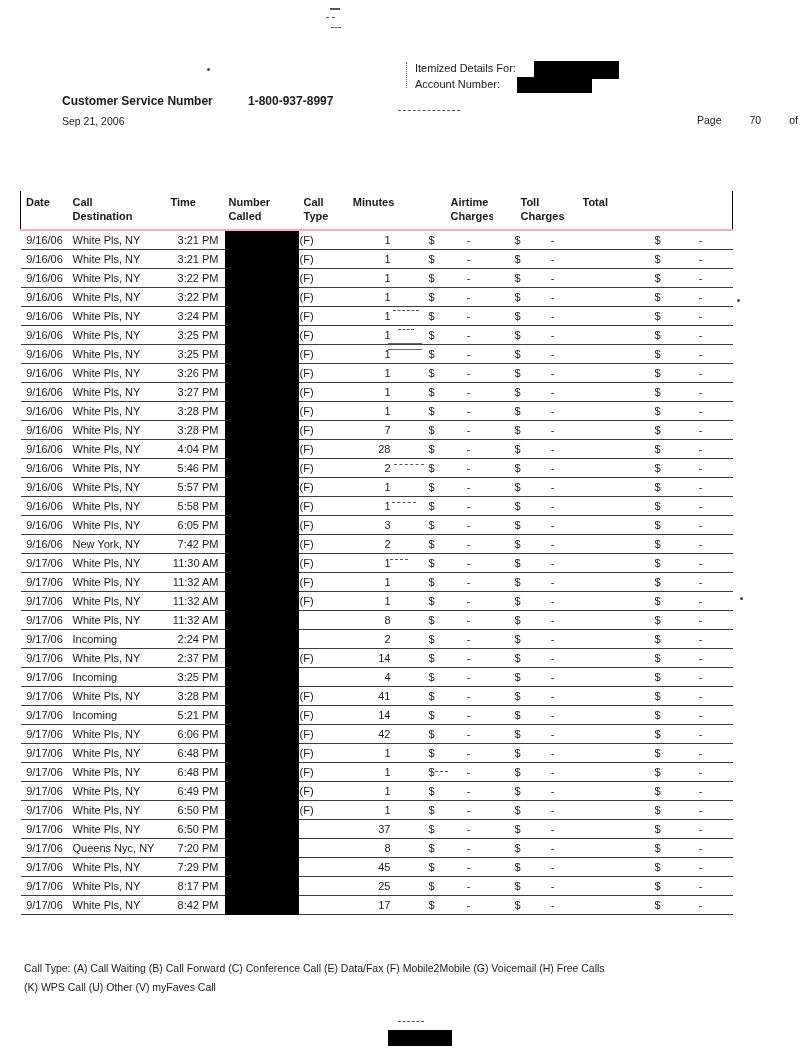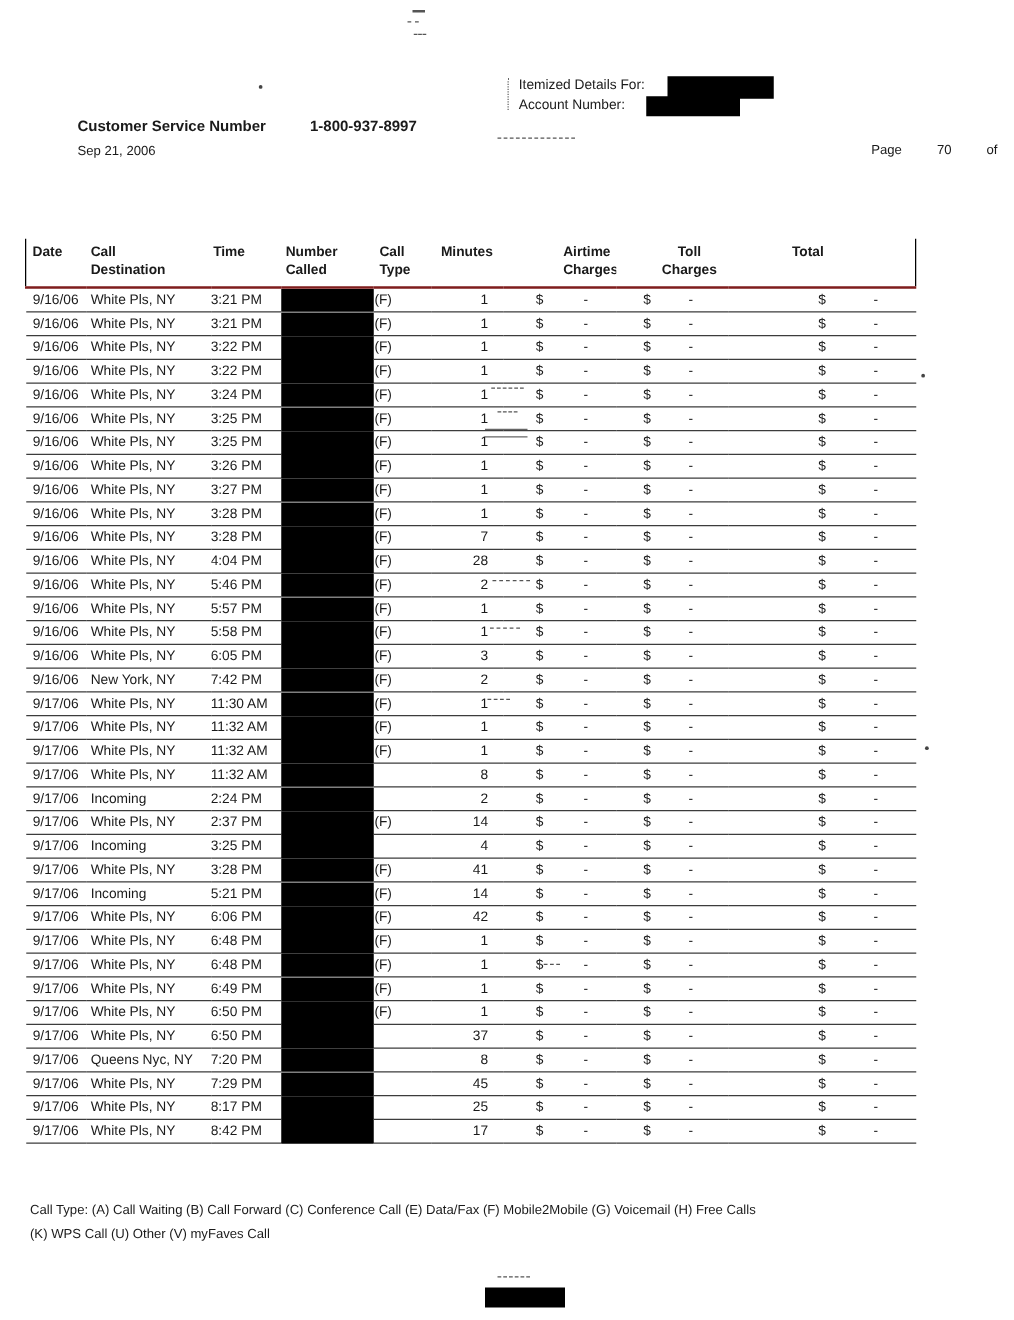--- a/index.html
+++ b/index.html
@@ -44,46 +44,46 @@
   table.calls th, table.calls td { overflow: hidden; }
   thead th {
     font-size: 11px;
     font-weight: bold;
     text-align: left;
     vertical-align: top;
     padding: 4px 0 0 0;
     height: 34px;
     white-space: pre-line;
     line-height: 1.3;
-    border-bottom: 2px solid #7f1d1d;
+    border-bottom: 2px solid #f9a8d4;
   }
   thead th:first-child { border-left: 1px solid #000; }
   thead th:last-child  { border-right: 1px solid #000; }
 
   .h-date  { padding-left: 5px !important; }
   .h-dest  { padding-left: 4px !important; }
   .h-time  { padding-left: 2px !important; }
   .h-num   { padding-left: 4px !important; }
   .h-type  { padding-left: 5px !important; }
   .h-min   { text-align: center; }
   .h-air   { padding-left: 48px !important; }
-  .h-toll  { padding-left: 28px !important; text-align: center; }
-  .h-total { text-align: center; padding-right: 22px !important; }
+  .h-toll  { padding-left: 28px !important; }
+  .h-total { text-align: left; padding-right: 22px !important; }
 
   tbody td {
     font-size: 11px;
     height: 18px;
     line-height: 18px;
     padding: 0;
     border-bottom: 1px solid #3c3c3c;
     white-space: nowrap;
   }
   .c-date  { text-align: center; }
   .c-dest  { padding-left: 4px !important; }
-  .c-time  { text-align: left; padding-right: 6px !important; }
+  .c-time  { text-align: right; padding-right: 6px !important; }
   .c-num   { background: #000; border-bottom-color: #000 !important; }
   .c-type  { padding-left: 1px !important; }
   .c-min   { text-align: right; padding-right: 12px !important; }
 
   .money { display: flex; justify-content: space-between; }
   .c-air  .money { width: 42px; margin-left: 26px; }
   .c-toll .money { width: 40px; margin-left: 22px; }
   .c-total .money { width: 48px; margin-left: 72px; }
 
   .legend { font-size: 10.5px; }

